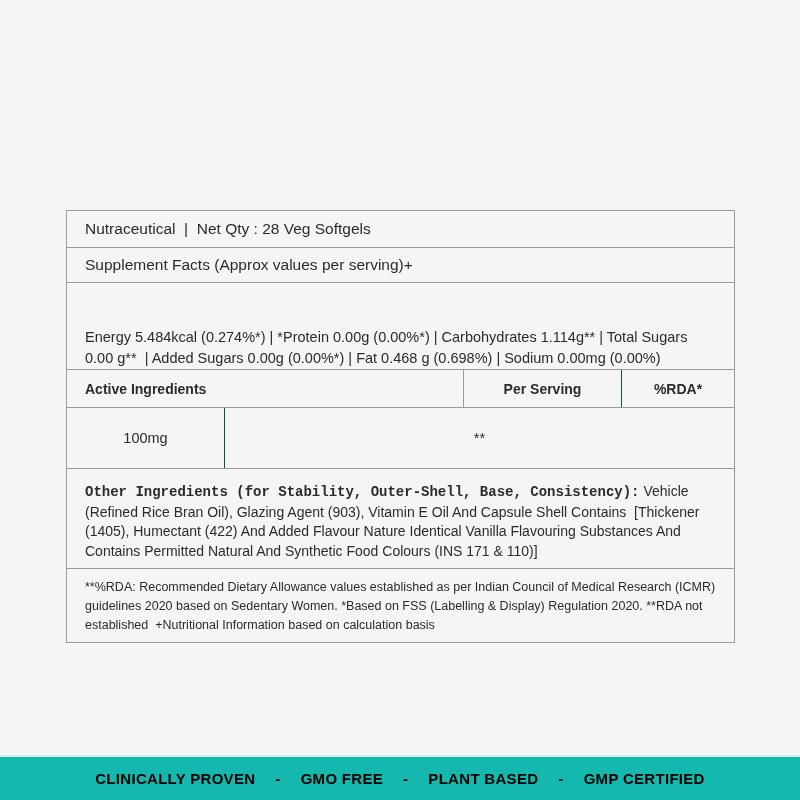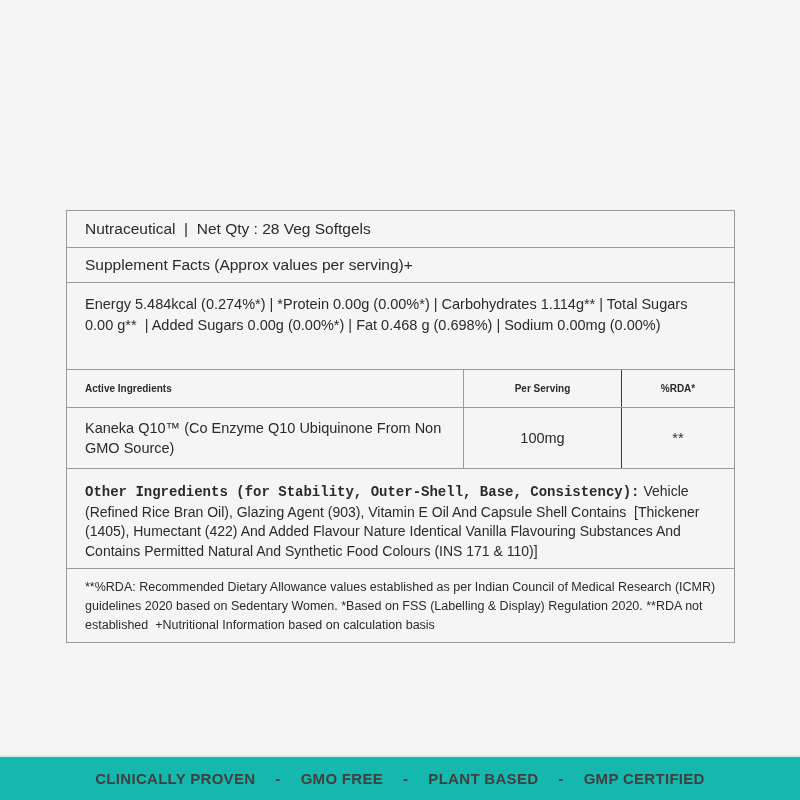--- a/index.html
+++ b/index.html
@@ -17,34 +17,34 @@
     }
     .row {
       border-bottom: 1px solid #9a9a9a; box-sizing: border-box;
       padding: 0 18px; display: flex; align-items: center;
       font-size: 15.5px; line-height: 20px;
     }
     .row:last-child { border-bottom: none; }
     .r1 { height: 37px; }
     .r2 { height: 35px; }
     .r3 { height: 36px; }
-    .r4 { height: 87px; align-items: flex-start; padding-top: 11px; font-size: 14.5px; line-height: 21px; }
+    .r4 { height: 87px; align-items: flex-end; padding-top: 11px; font-size: 14.5px; line-height: 21px; }
     .grid-row { display: flex; padding: 0; border-bottom: 1px solid #9a9a9a; box-sizing: border-box; }
     .grid-row .c1 { width: 397px; padding: 0 18px; box-sizing: border-box; border-right: 1px solid #9a9a9a; display: flex; align-items: center; }
     .grid-row .c2 { width: 158px; border-right: 1px solid #14532d; box-sizing: border-box; display: flex; align-items: center; justify-content: center; }
     .grid-row .c3 { flex: 1; display: flex; align-items: center; justify-content: center; text-align: right; }
-    .gh { height: 38px; font-weight: bold; font-size: 10px; }
+    .gh { height: 38px; font-weight: bold; font-size: 14px; }
     .gb { height: 61px; font-size: 14.5px; line-height: 20px; }
     .r6 { height: 100px; align-items: flex-start; padding-top: 13px; font-size: 14px; line-height: 19.5px; }
     .r6 b { font-weight: bold; font-family: Liberation Mono, monospace; }
     .r7 { height: 73px; align-items: flex-start; padding-top: 9px; font-size: 12.5px; line-height: 19px; }
     .banner {
       position: absolute; left: 0; top: 757px; width: 800px; height: 43px;
       background: #14b8ae; display: flex; align-items: center; justify-content: center;
-      color: #404040; font-weight: bold; font-size: 15px; letter-spacing: 0.3px;
+      color: #000000; font-weight: bold; font-size: 15px; letter-spacing: 0.3px;
     }
     .banner-line { position: absolute; left: 0; top: 755px; width: 800px; height: 2px; background: #d5eeec; }
     .banner span.item { }
     .banner span.sep { margin: 0 20px; }
   </style>
 </head>
 <body>
 
 <div class="label-table">
   <div class="row r1">
@@ -55,21 +55,20 @@
   </div>
   <div class="row r4">
     <span style="white-space:pre-wrap">Energy 5.484kcal (0.274%*) | *Protein 0.00g (0.00%*) | Carbohydrates 1.114g** | Total Sugars 0.00 g**  | Added Sugars 0.00g (0.00%*) | Fat 0.468 g (0.698%) | Sodium 0.00mg (0.00%)</span>
   </div>
   <div class="grid-row gh">
     <div class="c1">Active Ingredients</div>
     <div class="c2">Per Serving</div>
     <div class="c3">%RDA*</div>
   </div>
   <div class="grid-row gb">
-    <div class="c1">Kaneka Q10™ (Co Enzyme Q10 Ubiquinone From Non GMO Source)</div>
     <div class="c2">100mg</div>
     <div class="c3">**</div>
   </div>
   <div class="row r6">
     <div style="white-space:pre-wrap"><b>Other Ingredients (for Stability, Outer-Shell, Base, Consistency):</b><span> Vehicle (Refined Rice Bran Oil), Glazing Agent (903), Vitamin E Oil And Capsule Shell Contains  [Thickener (1405), Humectant (422) And Added Flavour Nature Identical Vanilla Flavouring Substances And Contains Permitted Natural And Synthetic Food Colours (INS 171 &amp; 110)]</span></div>
   </div>
   <div class="row r7">
     <span style="white-space:pre-wrap">**%RDA: Recommended Dietary Allowance values established as per Indian Council of Medical Research (ICMR) guidelines 2020 based on Sedentary Women. *Based on FSS (Labelling &amp; Display) Regulation 2020. **RDA not established  +Nutritional Information based on calculation basis</span>
   </div>
 </div>

